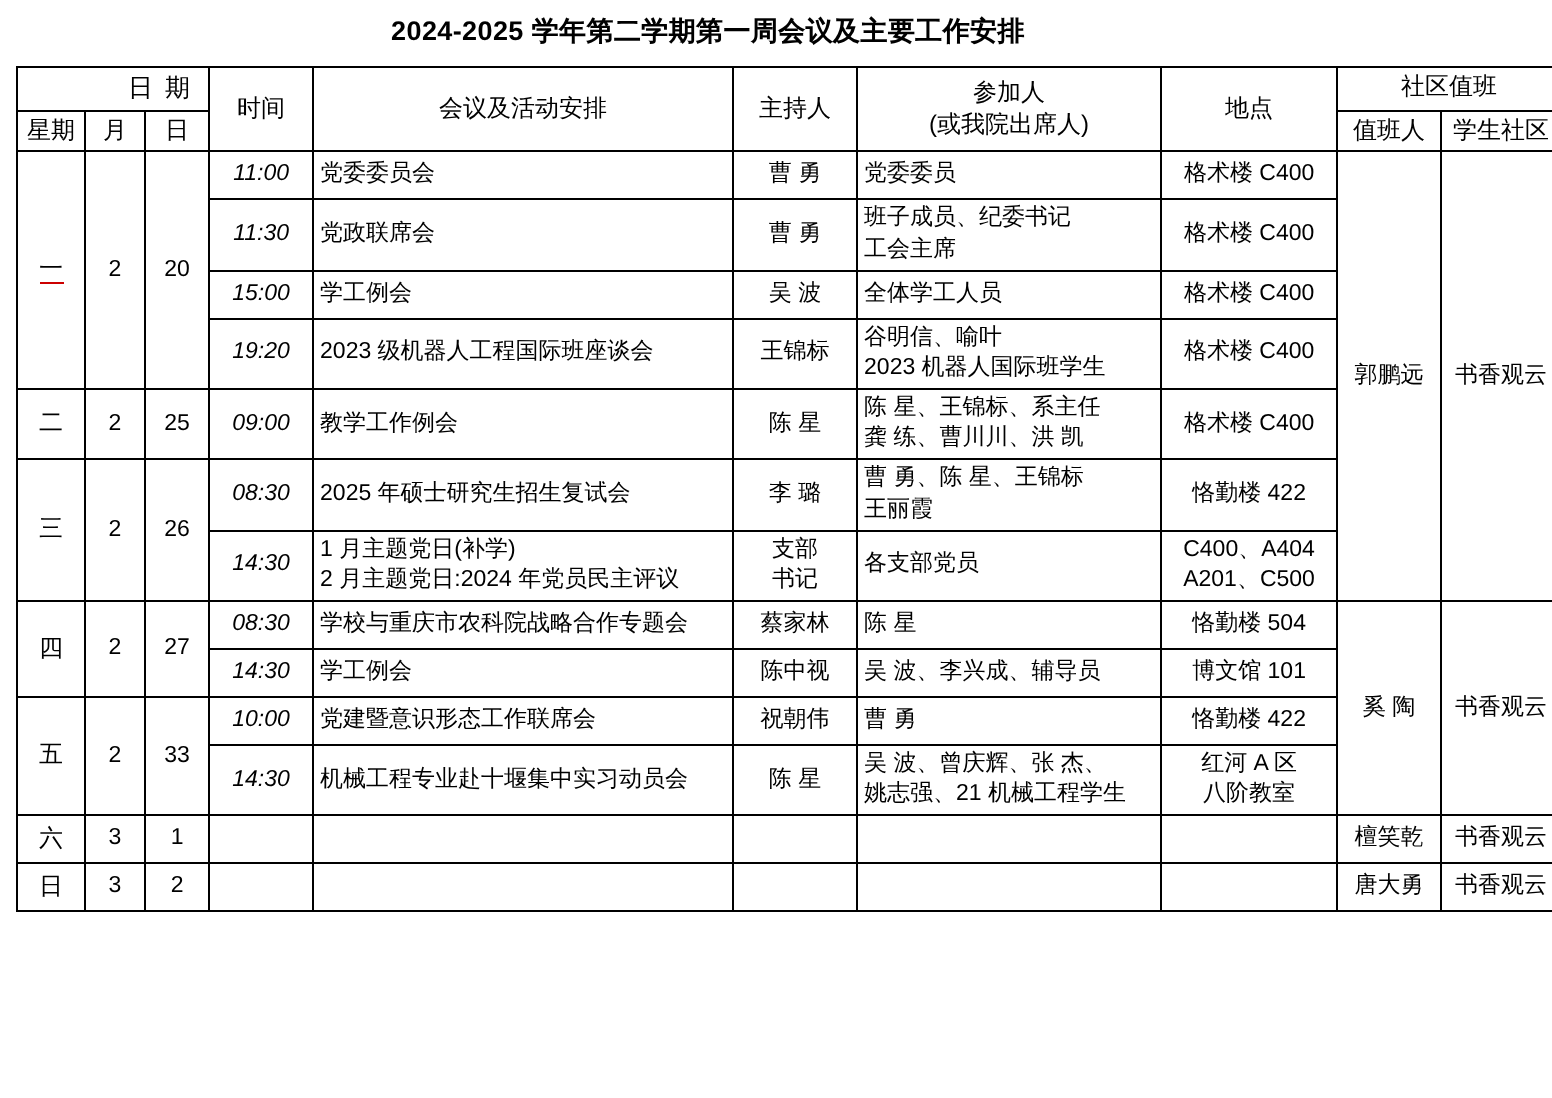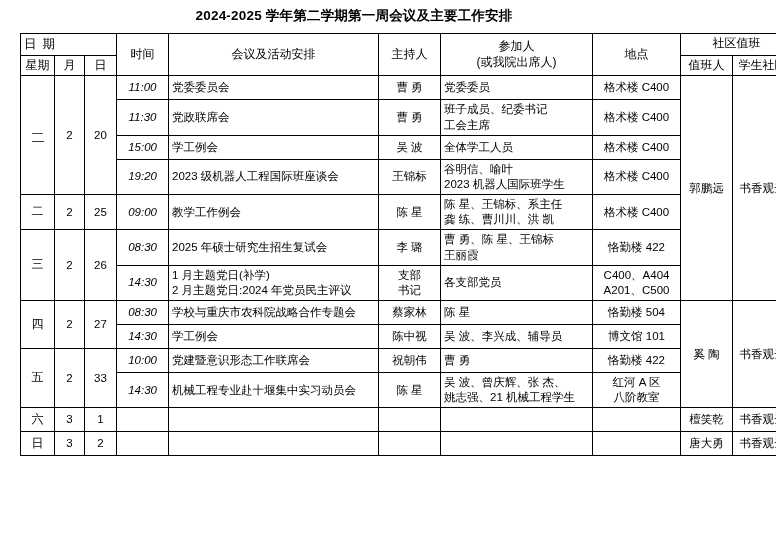--- a/index.html
+++ b/index.html
@@ -12,21 +12,21 @@
     height: 549px;
     font-family: "Liberation Sans", "DejaVu Sans", sans-serif;
     color: #000000;
     overflow: hidden;
   }
   .page {
     width: 708px;
     height: 549px;
     position: relative;
     box-sizing: border-box;
-    padding: 0 20px;
+    padding: 0 8px;
   }
   .doc-title {
     text-align: center;
     font-size: 13.5px;
     font-weight: bold;
     letter-spacing: 0.2px;
     padding: 7px 0 8px 0;
   }
   table.sched {
     border-collapse: collapse;
@@ -35,21 +35,21 @@
     font-size: 11.5px;
   }
   table.sched td, table.sched th {
     border: 1px solid #000000;
     padding: 2px 3px;
     vertical-align: middle;
     line-height: 1.32;
     font-weight: normal;
   }
   th {
-    text-align: left;
+    text-align: right;
     font-weight: bold;
     font-size: 12px;
   }
   .ctr { text-align: center; }
   .lft { text-align: left; padding-left: 6px; margin-left: 20px; }
   .vert {
     font-size: 12px;
     line-height: 1.15;
   }
   .sp2 {

